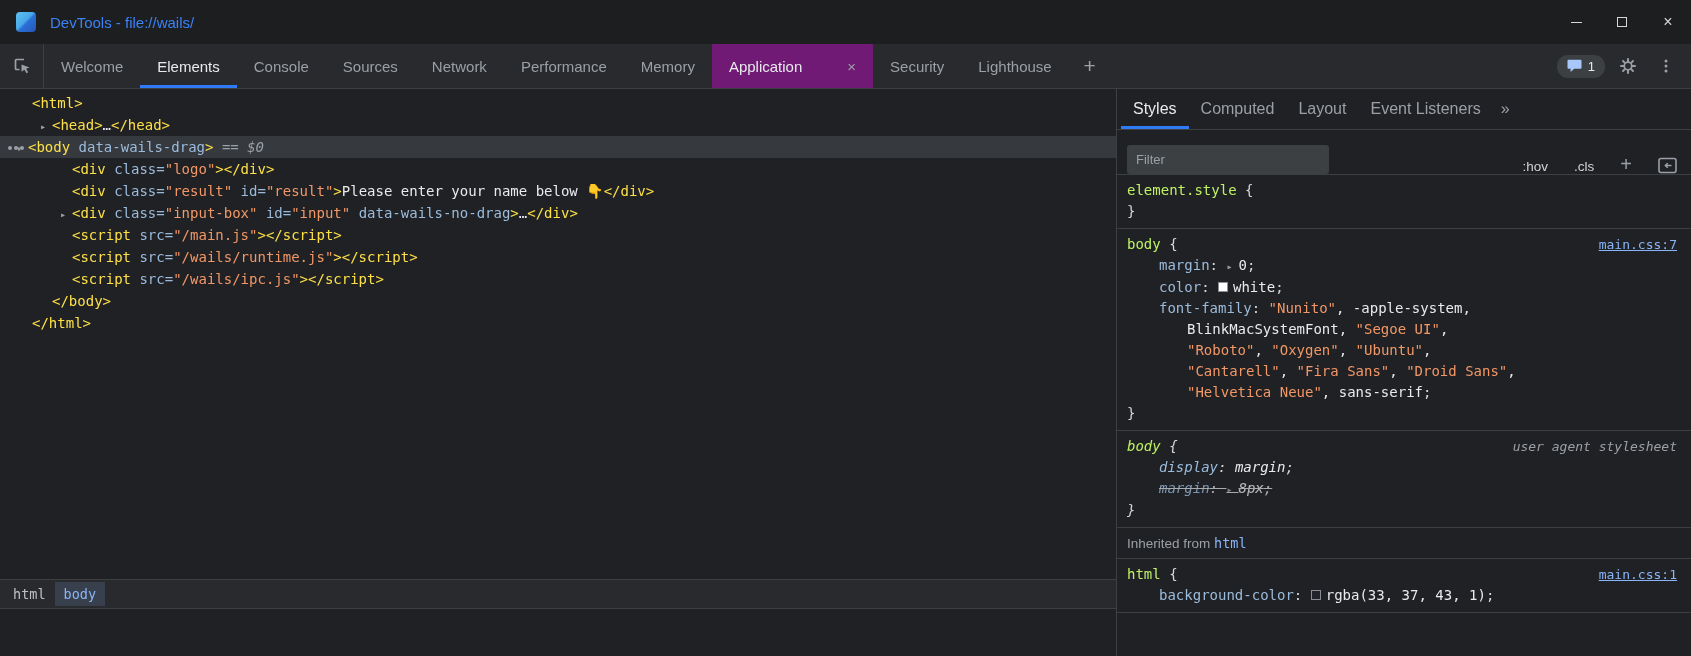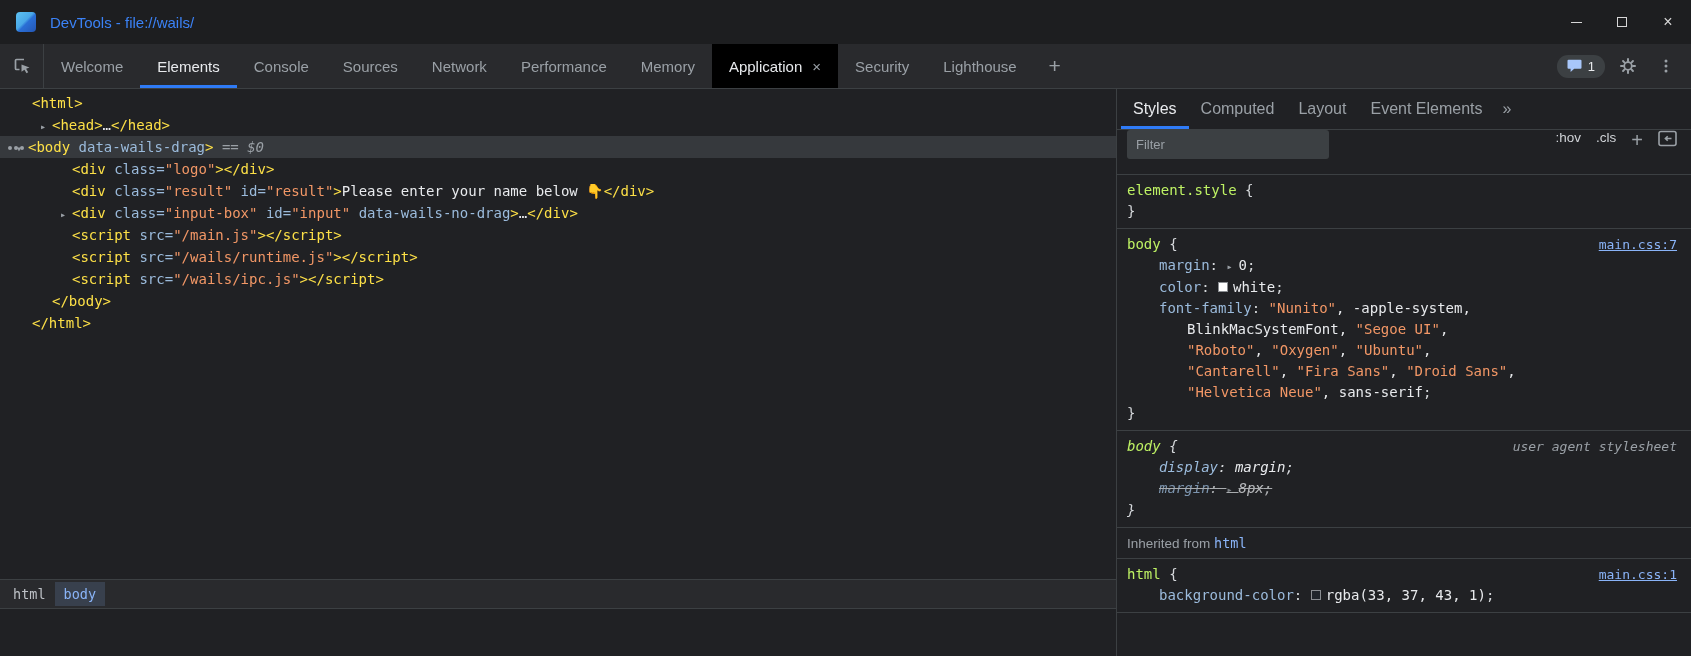--- a/index.html
+++ b/index.html
@@ -16,21 +16,21 @@
   .win-btn { width: 46px; height: 44px; display: flex; align-items: center; justify-content: center; color: #d7d7d7; font-size: 16px; }
   .glyph-min { width: 11px; height: 1px; background: #d7d7d7; }
   .glyph-max { width: 10px; height: 10px; border: 1px solid #d7d7d7; }
 
   
   .toolbar { flex: 0 0 45px; background: #292a2d; display: flex; align-items: stretch; border-bottom: 1px solid #3c4043; }
   .inspect-wrap { width: 44px; display: flex; align-items: center; justify-content: center; border-right: 1px solid #3c4043; }
   .tabs { display: flex; }
   .tab { display: flex; align-items: center; padding: 0 17px; color: #9aa0a6; font-size: 15px; white-space: nowrap; }
   .tab.active { color: #e8eaed; box-shadow: inset 0 -3px 0 #2f7bf6; }
-  .tab.highlighted { background: #000000; color: #e8eaed; }
+  .tab.highlighted { background: #701a75; color: #e8eaed; gap: 35px; }
   .tab-close { margin-left: 10px; color: #9aa0a6; font-size: 15px; }
   .add-tab { width: 42px; display: flex; align-items: center; justify-content: center; color: #9aa0a6; font-size: 21px; }
   .toolbar-right { margin-left: auto; display: flex; align-items: center; gap: 8px; padding-right: 10px; }
   .issues-badge { display: flex; align-items: center; gap: 6px; background: #3c4043; border-radius: 11px; padding: 4px 10px; }
   .issues-count { color: #e8eaed; font-size: 13px; }
   .icon-btn { width: 30px; height: 30px; display: flex; align-items: center; justify-content: center; }
 
   
   .content { flex: 1; display: flex; min-height: 0; }
   .elements-panel { flex: 0 0 1117px; width: 1117px; border-right: 1px solid #3c4043; display: flex; flex-direction: column; background: #202124; }
@@ -56,21 +56,21 @@
   .crumb { padding: 4px 9px; color: #bdc1c6; }
   .crumb.selected { background: rgba(138,180,248,0.16); color: #8ab4f8; }
   .below-crumbs { flex: 1; background: #202124; }
 
   
   .styles-panel { flex: 1; min-width: 0; display: flex; flex-direction: column; background: #202124; }
   .styles-tabs { flex: 0 0 41px; display: flex; align-items: stretch; padding: 0 4px; border-bottom: 1px solid #3c4043; }
   .styles-tab { padding: 0 12px; display: flex; align-items: center; color: #9aa0a6; font-size: 16px; white-space: nowrap; }
   .styles-tab.active { color: #e8eaed; box-shadow: inset 0 -3px 0 #2f7bf6; }
   .tabs-overflow { display: flex; align-items: center; color: #9aa0a6; font-size: 16px; padding: 0 8px; }
-  .styles-toolbar { flex: 0 0 45px; display: flex; align-items: flex-start; gap: 15px; padding: 0 14px 0 10px; border-bottom: 1px solid #3c4043; }
+  .styles-toolbar { flex: 0 0 45px; display: flex; align-items: flex-end; gap: 26px; padding: 0 14px 0 10px; border-bottom: 1px solid #3c4043; }
   .filter-input { width: 202px; height: 29px; background: #3c4043; border: none; border-radius: 3px;
                   color: #e8eaed; font-size: 13px; padding: 0 9px; outline: none; font-family: "Liberation Sans", sans-serif; }
   .filter-input::placeholder { color: #9aa0a6; }
   .tb-spacer { flex: 1; }
   .text-btn { color: #d0d3d7; font-size: 13.5px; }
   .plus-btn { color: #9aa0a6; font-size: 20px; line-height: 20px; }
 
   .styles-scroll { flex: 1; overflow: hidden; font: 14px "DejaVu Sans Mono", monospace; }
   .rule { padding: 5px 14px 6px 10px; border-bottom: 1px solid #3c4043; color: #d6d9dc; }
   .rule-head { display: flex; line-height: 21px; white-space: pre; }
@@ -207,21 +207,21 @@
           <span class="crumb selected">body</span>
         </div>
       <div class="below-crumbs"></div>
     </div>
 
     <div class="styles-panel">
       <div class="styles-tabs" id="styles-tabs">
           <div class="styles-tab active">Styles</div>
           <div class="styles-tab">Computed</div>
           <div class="styles-tab">Layout</div>
-          <div class="styles-tab">Event Elements</div>
+          <div class="styles-tab">Event Listeners</div>
           <div class="tabs-overflow">»</div>
         </div>
       <div class="styles-toolbar">
         <input class="filter-input" placeholder="Filter" style="">
         <span class="tb-spacer"></span>
         <span class="text-btn">:hov</span>
         <span class="text-btn">.cls</span>
         <span class="plus-btn">+</span>
         <span style="display:flex;align-items:center;">
           <svg width="19" height="17" viewBox="0 0 19 17">

